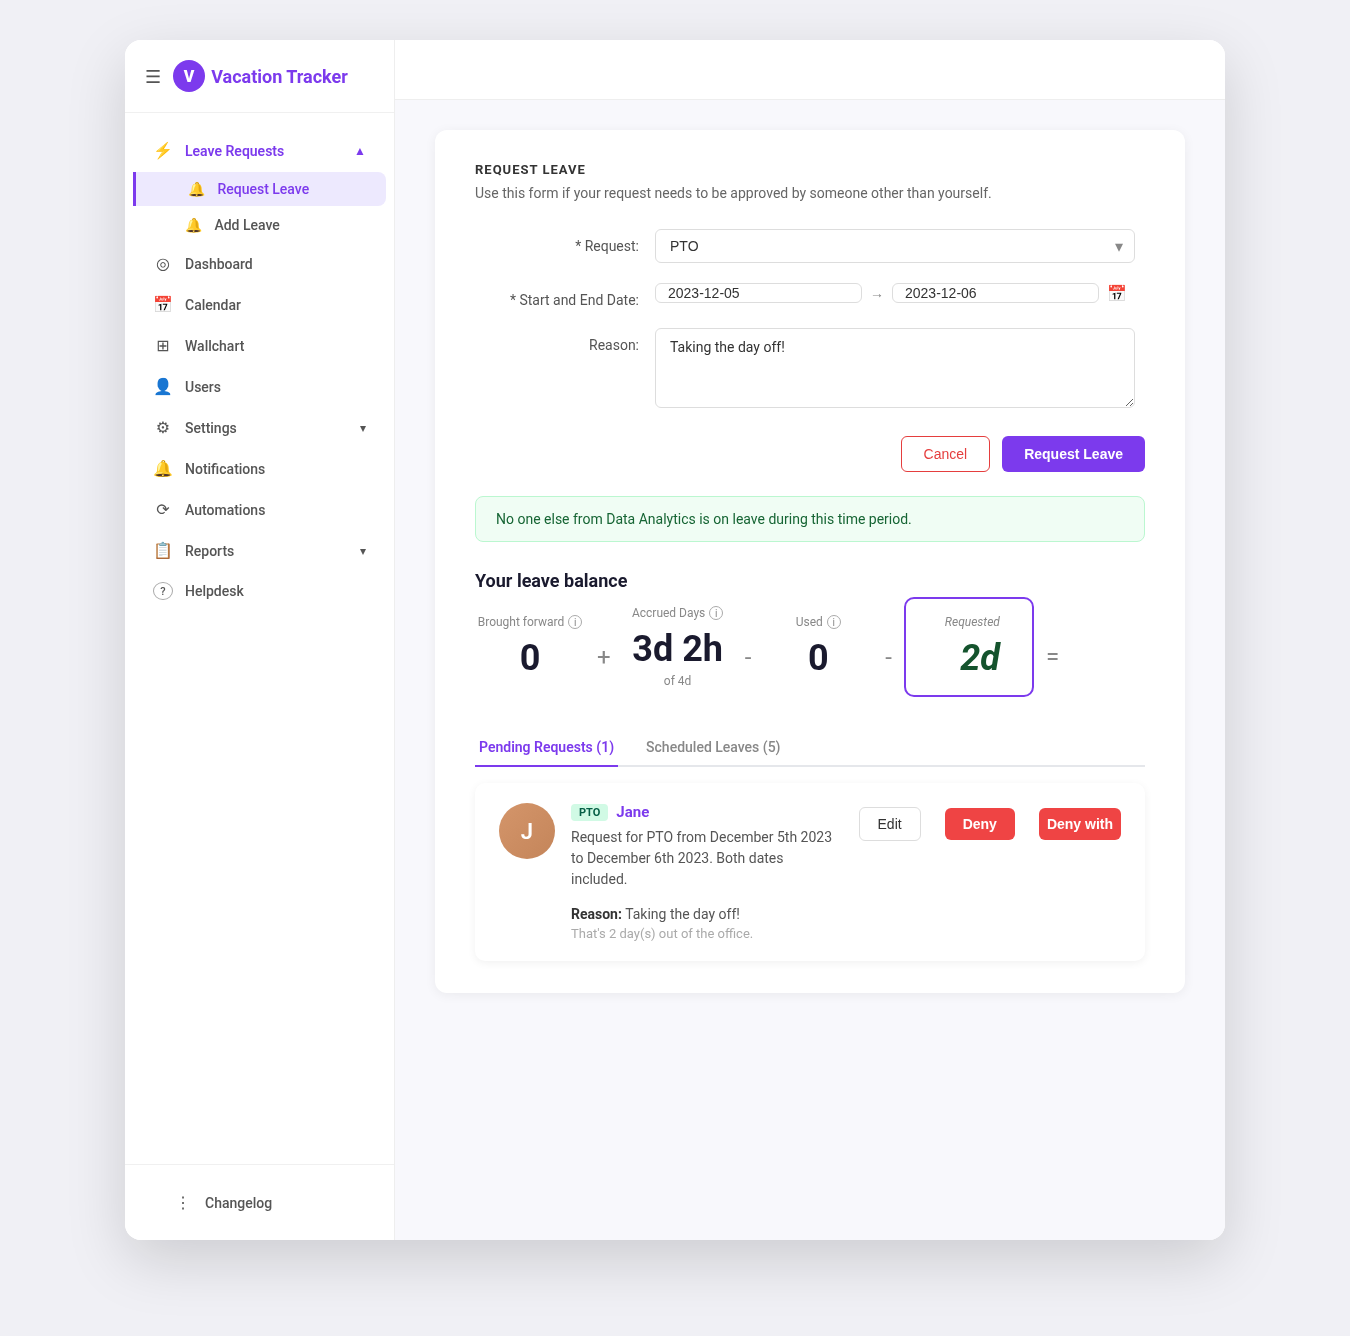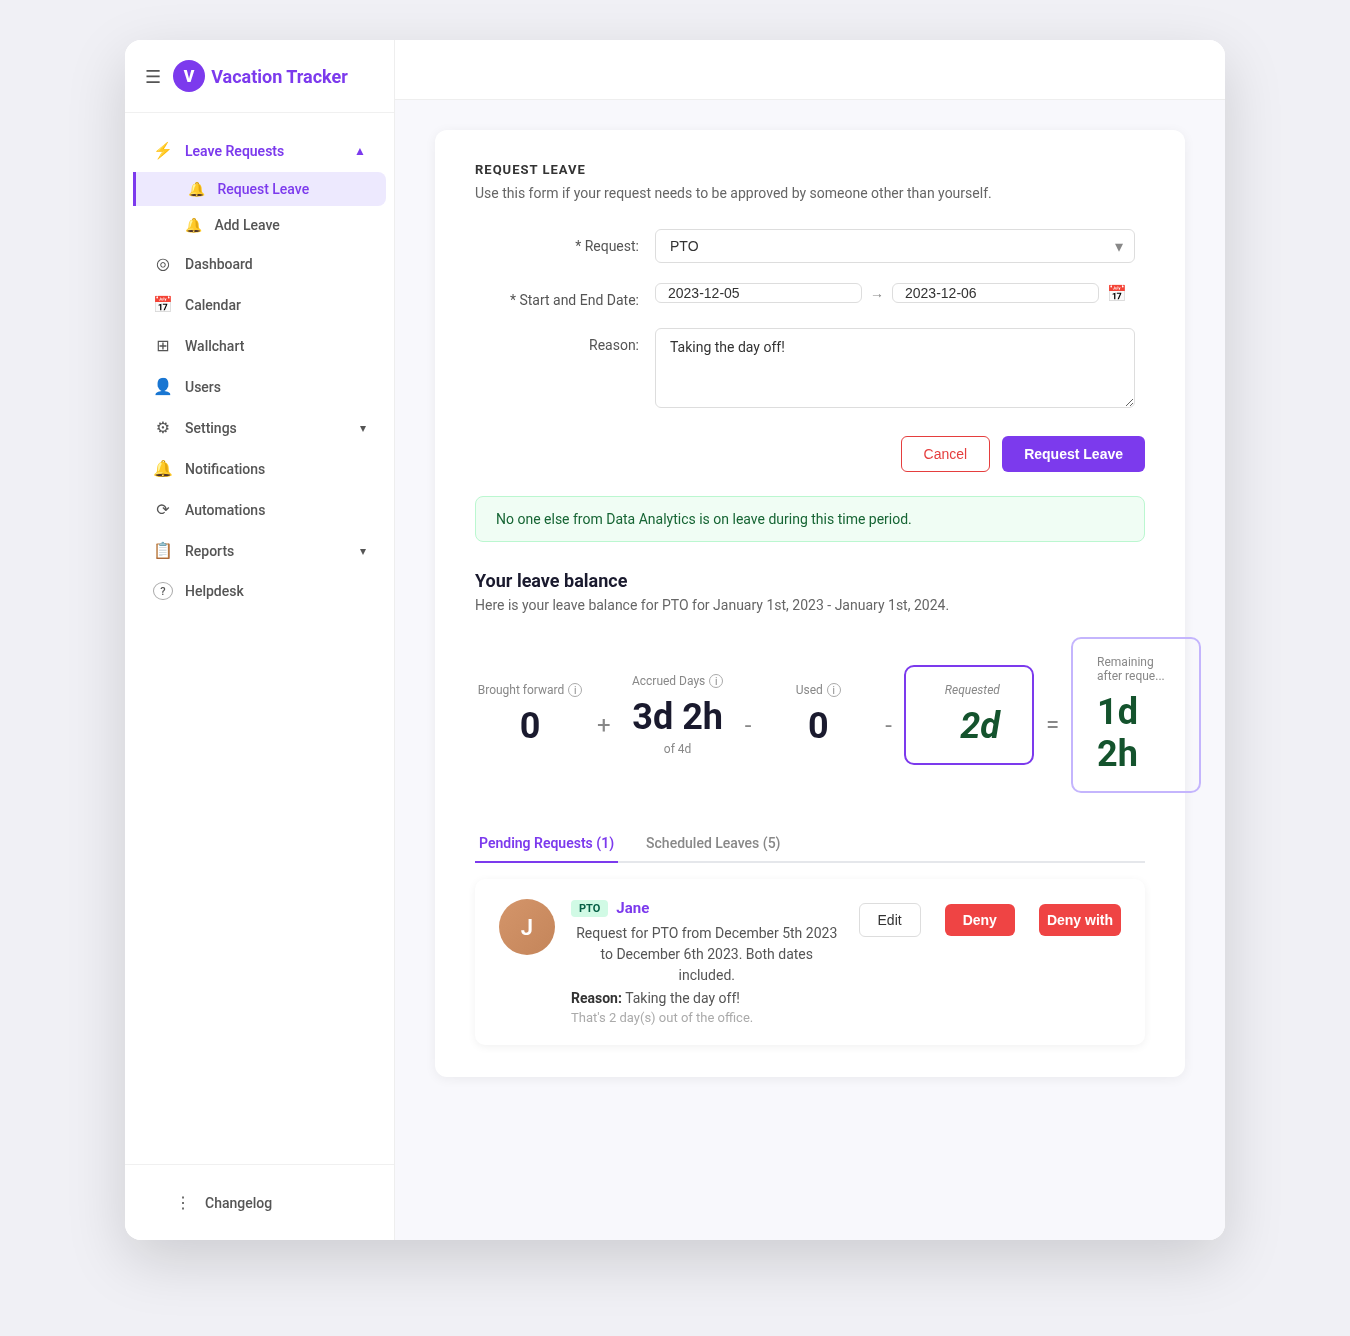--- a/index.html
+++ b/index.html
@@ -423,22 +423,21 @@
     }
     .request-name {
       font-size: 15px;
       font-weight: 700;
       color: #7c3aed;
     }
     .request-desc {
       font-size: 14px;
       color: #555;
       line-height: 1.5;
-      margin-bottom: 4px;
-      text-align: center;
+      margin-bottom: 16px;
     }
     .request-reason {
       font-size: 14px;
       color: #555;
       margin-bottom: 4px;
     }
     .request-reason strong {
       font-weight: 700;
       color: #333;
     }
@@ -621,21 +620,20 @@
 
         <div class="form-actions">
           <button class="btn-cancel">Cancel</button>
           <button class="btn-primary">Request Leave</button>
         </div>
 
         <div class="info-banner" style="margin-top: 24px;">No one else from Data Analytics is on leave during this time period.</div>
 
         <div class="balance-section">
           <div class="balance-title">Your leave balance</div>
-          <div class="balance-subtitle">Here is your leave balance for PTO for January 1st, 2023 - January 1st, 2024.</div>
 
           <div class="balance-row">
 
             <div class="balance-item">
               <div class="balance-label">
                 <span>Brought forward</span>
                 <span class="info-icon">i</span>
               </div>
               <div class="balance-value">0</div>
             </div>
@@ -663,24 +661,20 @@
 
             <div class="balance-operator">-</div>
 
             <div class="balance-card-requested">
               <div class="balance-card-label">Requested</div>
               <div class="balance-card-value">2d</div>
             </div>
 
             <div class="balance-operator">=</div>
 
-            <div class="balance-card-remaining">
-              <div class="balance-card-label">Remaining after reque...</div>
-              <div class="balance-card-value">1d 2h</div>
-            </div>
           </div>
         </div>
 
         <div class="tabs-section">
           <div class="tabs-header">
             <div class="tab-item active">Pending Requests (1)</div>
             <div class="tab-item">Scheduled Leaves (5)</div>
           </div>
 
           <div class="request-card">

